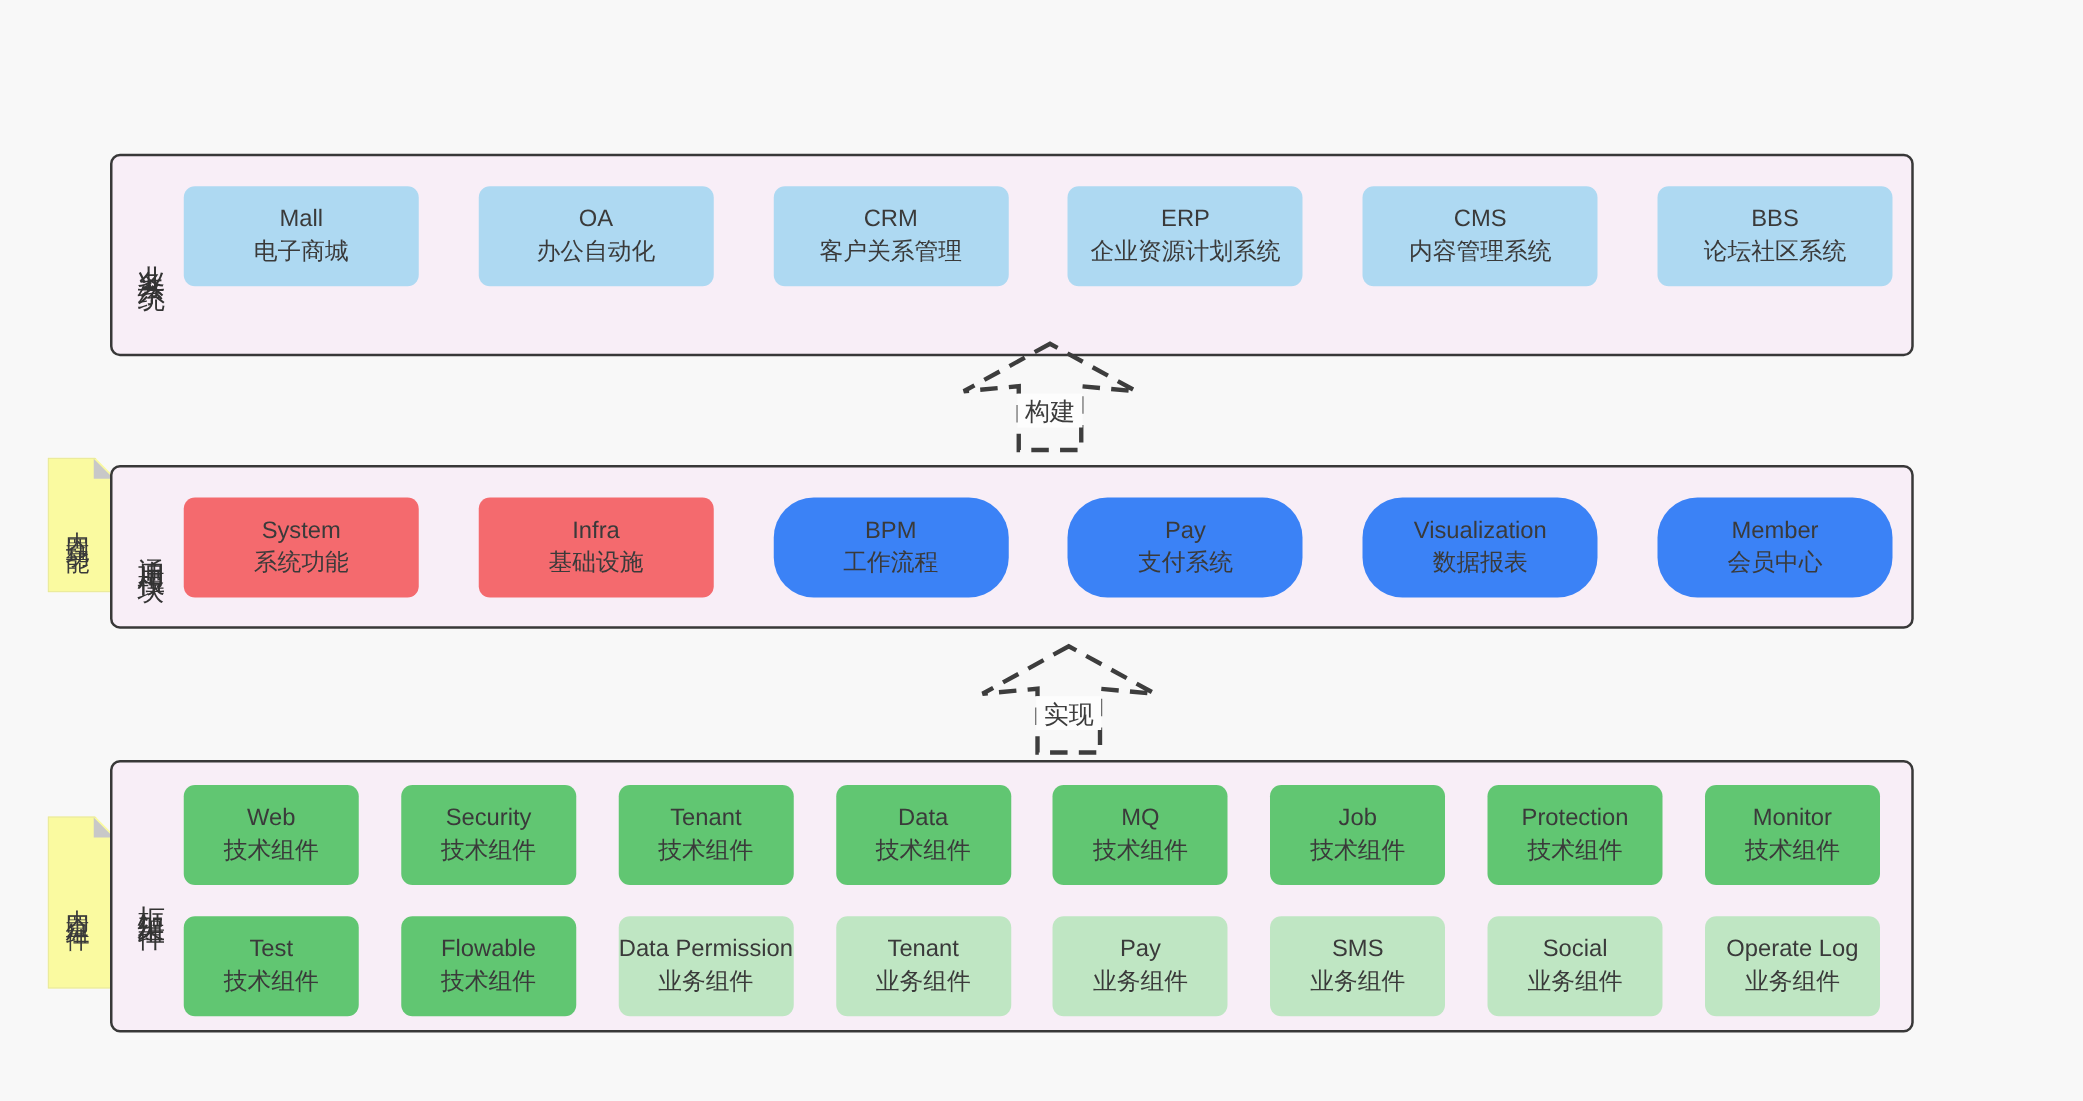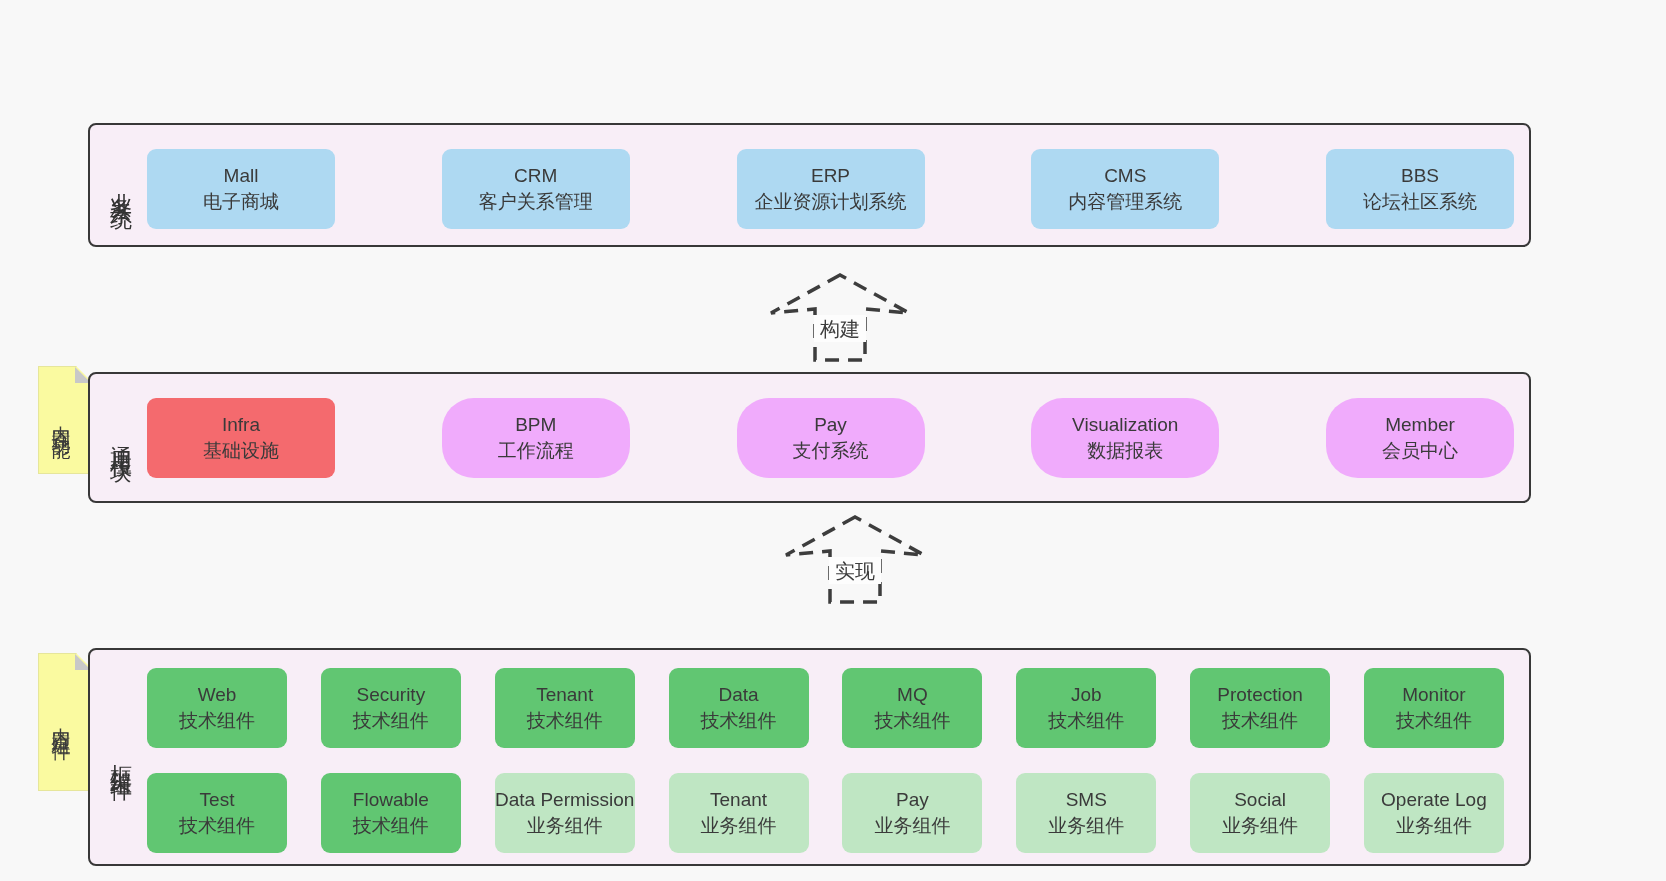--- a/index.html
+++ b/index.html
@@ -7,44 +7,44 @@
     position:relative;width:1666px;height:881px;overflow:hidden;
     background:#f8f8f8;
     font-family:"Liberation Sans","DejaVu Sans",sans-serif;
     color:#3c3c3c;
   }
   .section{
     position:absolute;left:88px;width:1443px;
     background:#f8eef7;border:2px solid #383838;border-radius:8px;
     box-sizing:border-box;z-index:1;
   }
-  .sec-biz{top:123px;height:124px;}
+  .sec-biz{top:123px;height:162px;}
   .sec-common{top:372px;height:131px;}
-  .sec-frame{top:648px;height:218px;}
+  .sec-frame{top:608px;height:218px;}
   .v-label{
     position:absolute;left:16px;top:50%;transform:translateY(-50%);
     writing-mode:vertical-rl;text-orientation:upright;
     font-size:22px;letter-spacing:5px;color:#333;white-space:nowrap;
   }
   .rows{
     position:absolute;left:57px;display:flex;flex-direction:column;gap:25px;
   }
   .sec-biz .rows,.sec-common .rows{top:24px;width:1367px;}
   .sec-frame .rows{top:18px;width:1357px;}
   .box-row{display:flex;justify-content:space-between;}
   .box{
     height:80px;border-radius:9px;
     display:flex;flex-direction:column;align-items:center;justify-content:center;
     text-align:center;font-size:19px;line-height:26px;color:#3a3a3a;
   }
   .sec-biz .box,.sec-common .box{width:188px;}
   .sec-frame .box{width:140px;}
   .box-blue{background:#aed9f2;}
   .box-red{background:#f46a6e;}
-  .box-pink{background:#f0abfc;border-radius:32px;}
+  .box-pink{background:#3b82f6;border-radius:32px;}
   .box-green{background:#61c672;}
   .box-lightgreen{background:#bfe6c3;}
   .box-name,.box-desc{width:100%;}
   .sticky{
     position:absolute;left:38px;width:54px;z-index:0;
     background:#fafaa0;border:1px solid #e6e69b;box-sizing:border-box;
     clip-path:polygon(0 0,calc(100% - 16px) 0,100% 16px,100% 100%,0 100%);
     display:flex;align-items:center;justify-content:center;
   }
   .sticky::after{
@@ -76,20 +76,24 @@
 
   <div class="section sec-biz">
     <div class="v-label">业务系统</div>
     <div class="rows">
         <div class="box-row">
           <div class="box box-blue">
             <div class="box-name">Mall</div>
             <div class="box-desc">电子商城</div>
           </div>
           <div class="box box-blue">
+            <div class="box-name">OA</div>
+            <div class="box-desc">办公自动化</div>
+          </div>
+          <div class="box box-blue">
             <div class="box-name">CRM</div>
             <div class="box-desc">客户关系管理</div>
           </div>
           <div class="box box-blue">
             <div class="box-name">ERP</div>
             <div class="box-desc">企业资源计划系统</div>
           </div>
           <div class="box box-blue">
             <div class="box-name">CMS</div>
             <div class="box-desc">内容管理系统</div>
@@ -106,20 +110,24 @@
     <path d="M77 3 L8 41 L52 37 L52 88 L102 88 L102 37 L146 41 Z" fill="none" stroke="#3d3d3d" stroke-width="3.5" stroke-dasharray="14 9"></path>
     <rect x="51" y="43" width="52" height="27" fill="#fdfdfd"></rect>
     <text x="77" y="64" text-anchor="middle">构建</text>
   </svg>
 
   <div class="section sec-common">
     <div class="v-label">通用模块</div>
     <div class="rows">
         <div class="box-row">
           <div class="box box-red">
+            <div class="box-name">System</div>
+            <div class="box-desc">系统功能</div>
+          </div>
+          <div class="box box-red">
             <div class="box-name">Infra</div>
             <div class="box-desc">基础设施</div>
           </div>
           <div class="box box-pink">
             <div class="box-name">BPM</div>
             <div class="box-desc">工作流程</div>
           </div>
           <div class="box box-pink">
             <div class="box-name">Pay</div>
             <div class="box-desc">支付系统</div>

